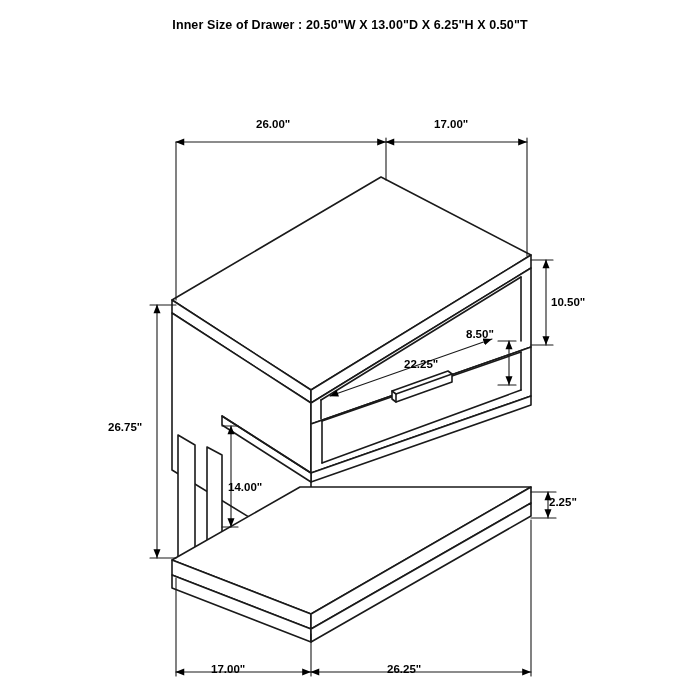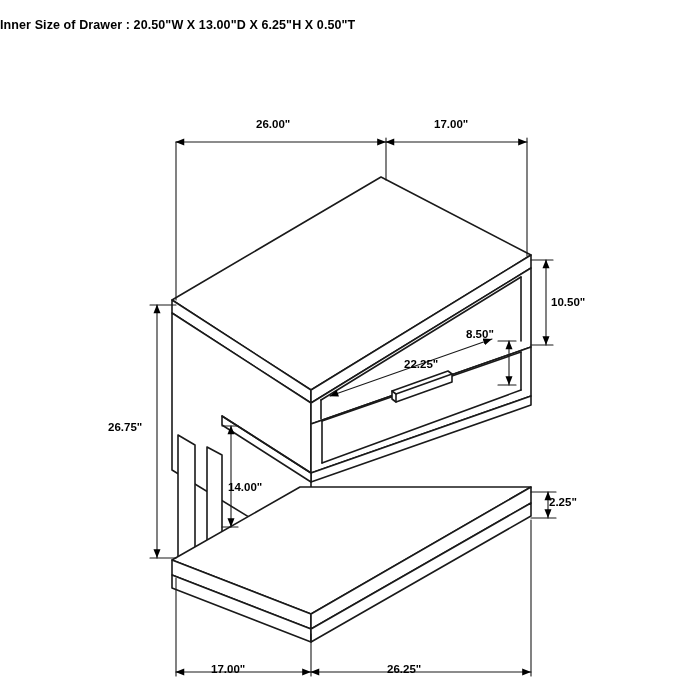--- a/index.html
+++ b/index.html
@@ -18,20 +18,21 @@
   #stage {
     position: relative;
     width: 700px;
     height: 700px;
   }
   .title {
     position: absolute;
     top: 18px;
     left: 0;
     width: 700px;
+    text-align: center;
     font-size: 12.5px;
     font-weight: bold;
     letter-spacing: 0.1px;
     color: #000;
   }
   svg.diagram {
     position: absolute;
     top: 0;
     left: 0;
     width: 700px;

